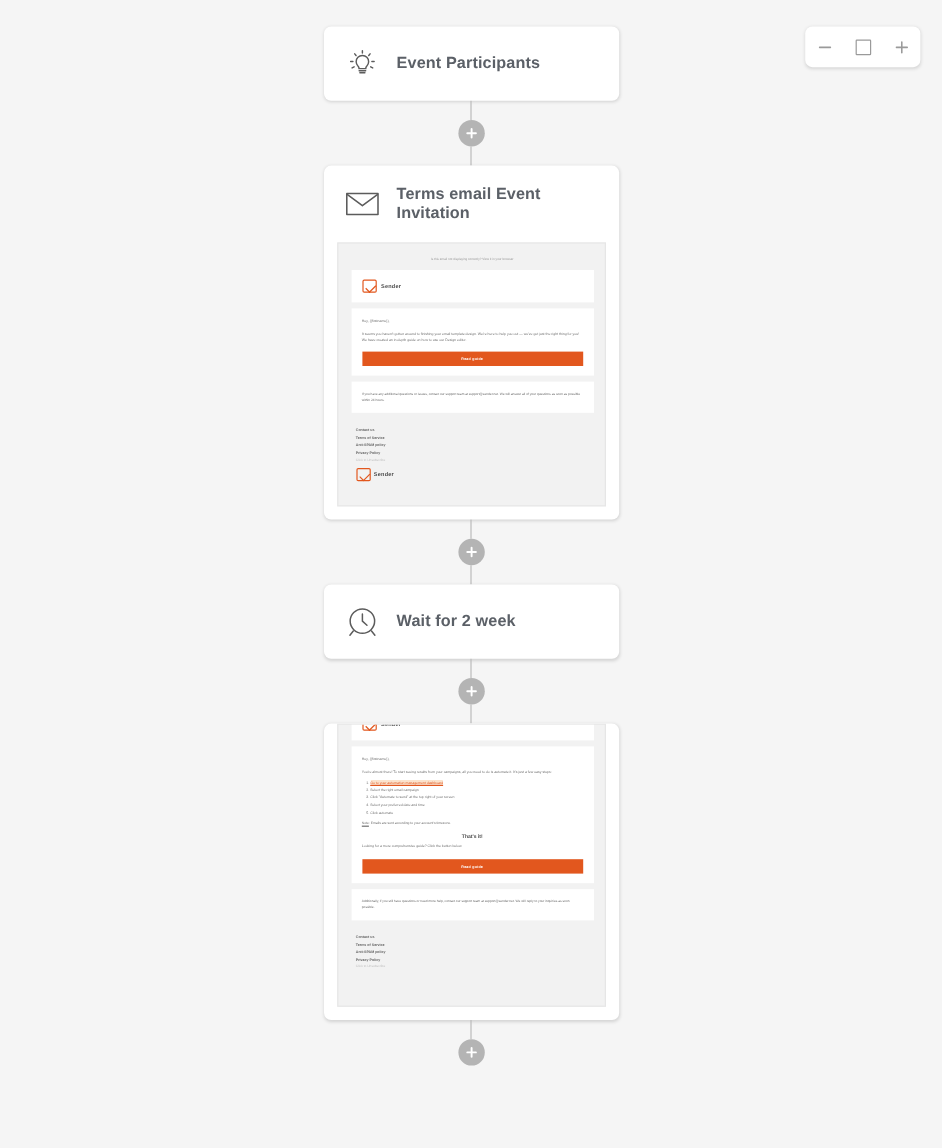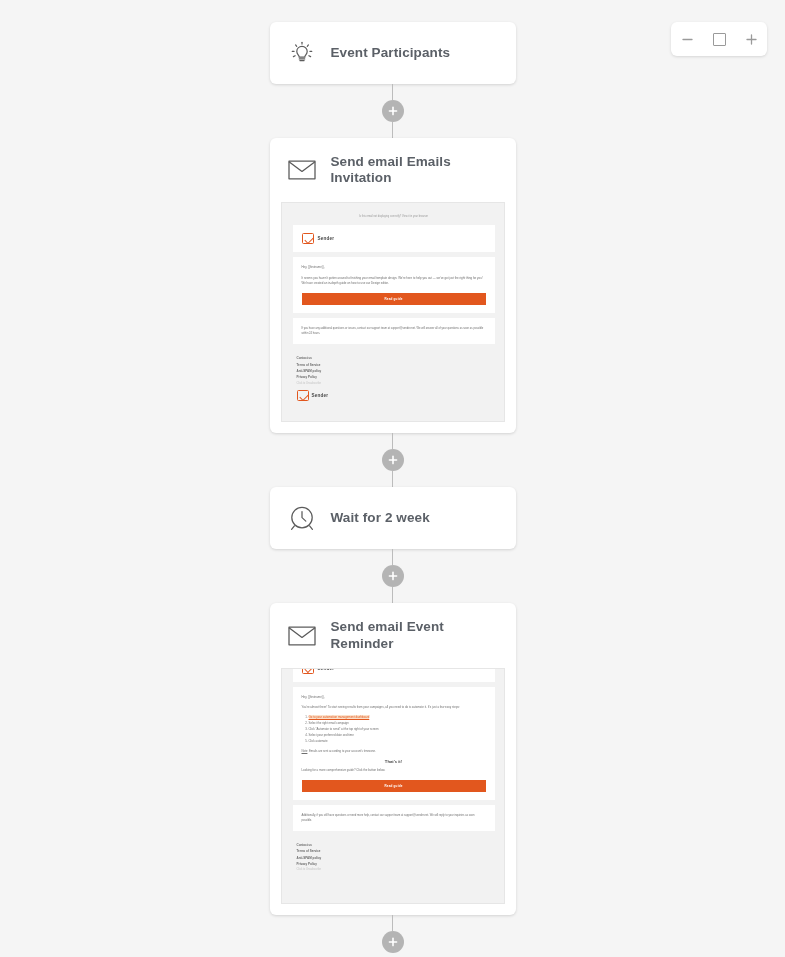--- a/index.html
+++ b/index.html
@@ -312,21 +312,21 @@
     </div>
 
     <div class="node-card">
       <div class="card-head">
         <span class="card-icon">
           <svg width="28" height="22" viewBox="0 0 28 22" fill="none" stroke="#5c5c5c" stroke-width="1.3" stroke-linejoin="round">
             <rect x="1" y="2.2" width="26" height="17.6"></rect>
             <path d="M1 2.8 L14 12.4 L27 2.8"></path>
           </svg>
         </span>
-        <span class="card-title">Send email Emails Invitation</span>
+        <span class="card-title">Terms email Event Invitation</span>
       </div>
 
       <div class="preview-wrap">
         <div class="mail">
           <div class="mail-preheader">Is this email not displaying correctly? View it in your browser</div>
 
           <div class="mail-panel">
             <div class="brand-row">
               <span class="brand-mark"></span>
               <span class="brand-name">Sender</span>
@@ -388,29 +388,20 @@
       <div class="plus-node">
         <svg width="10" height="10" viewBox="0 0 10 10">
           <line x1="1.4" y1="5" x2="8.6" y2="5" stroke="#ffffff" stroke-width="1.6" stroke-linecap="round"></line>
           <line x1="5" y1="1.4" x2="5" y2="8.6" stroke="#ffffff" stroke-width="1.6" stroke-linecap="round"></line>
         </svg>
       </div>
       <div class="conn-line" style="height:16px;"></div>
     </div>
 
     <div class="node-card">
-      <div class="card-head">
-        <span class="card-icon">
-          <svg width="28" height="22" viewBox="0 0 28 22" fill="none" stroke="#5c5c5c" stroke-width="1.3" stroke-linejoin="round">
-            <rect x="1" y="2.2" width="26" height="17.6"></rect>
-            <path d="M1 2.8 L14 12.4 L27 2.8"></path>
-          </svg>
-        </span>
-        <span class="card-title">Send email Event Reminder</span>
-      </div>
 
       <div class="preview-wrap clipped">
         <div class="mail shift-up">
 
           <div class="mail-panel">
             <div class="brand-row">
               <span class="brand-mark"></span>
               <span class="brand-name">Sender</span>
             </div>
           </div>

